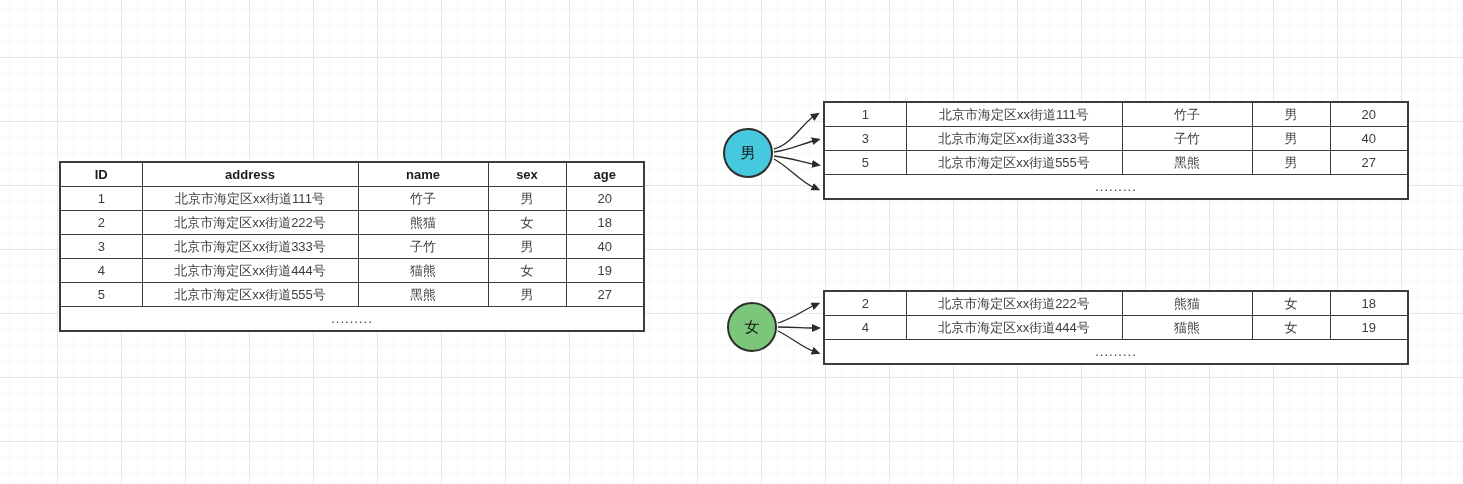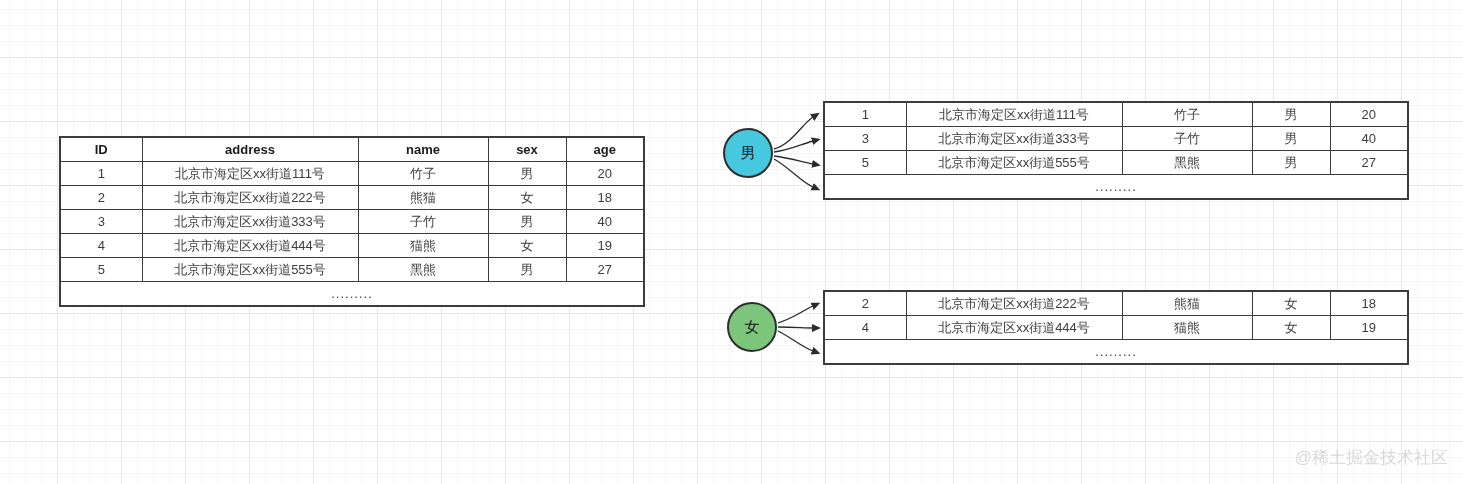--- a/index.html
+++ b/index.html
@@ -83,21 +83,21 @@
     font-size: 17px;
     color: #d8d8d8;
     user-select: none;
   }
 </style>
 </head>
 <body>
 
 <div class="canvas">
 
-  <table class="data-table" style="left:59px; top:136px; width:584px;">
+  <table class="data-table" style="left:59px; top:161px; width:584px;">
     <colgroup>
       <col style="width:82px">
         <col style="width:216px">
         <col style="width:130px">
       <col style="width:78px">
         <col style="width:78px">
     </colgroup>
     <tbody>
         <tr>
       <th>ID</th>
@@ -228,15 +228,14 @@
     </defs>
     <path class="arrow-path" d="M774,149 C792,144 802,124 813,117" marker-end="url(#arw)"></path>
     <path class="arrow-path" d="M774,152 C790,150 802,144 813,141" marker-end="url(#arw)"></path>
     <path class="arrow-path" d="M774,156 C790,158 802,162 813,164" marker-end="url(#arw)"></path>
     <path class="arrow-path" d="M774,159 C790,168 800,181 813,187" marker-end="url(#arw)"></path>
     <path class="arrow-path" d="M778,323 C794,318 804,310 813,306" marker-end="url(#arw)"></path>
     <path class="arrow-path" d="M778,327 C794,327 804,328 813,328" marker-end="url(#arw)"></path>
     <path class="arrow-path" d="M778,331 C792,338 802,347 813,351" marker-end="url(#arw)"></path>
   </svg>
 
-  <div class="watermark">@稀土掘金技术社区</div>
 
 </div>
 
 </body></html>

